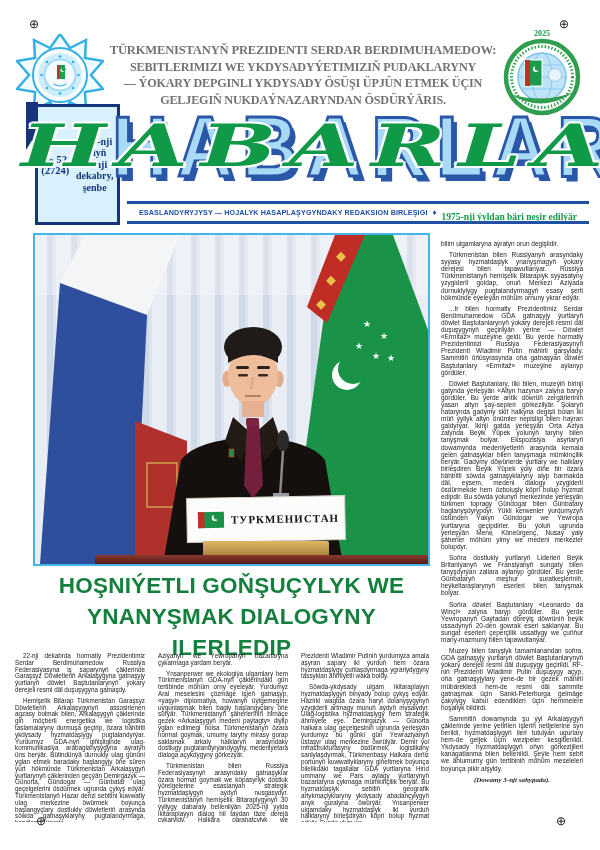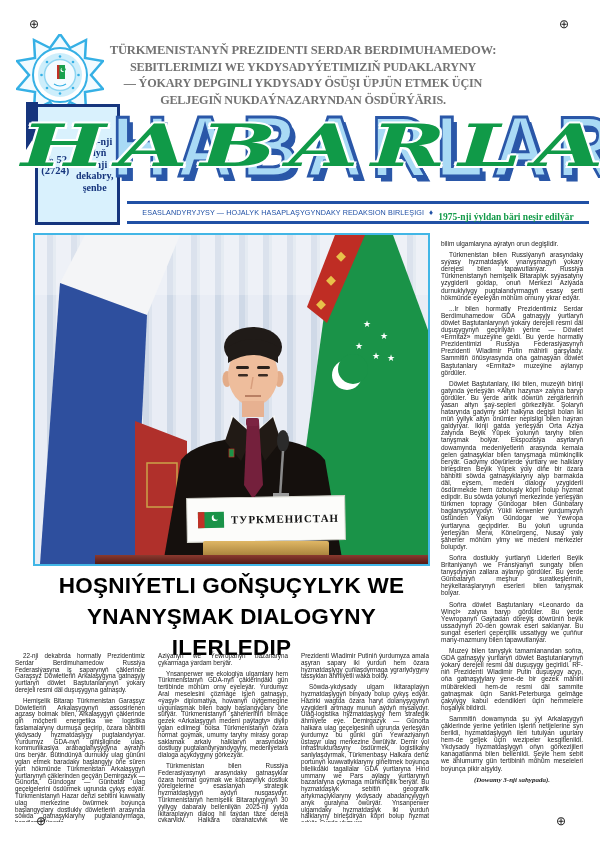--- a/index.html
+++ b/index.html
@@ -34,30 +34,30 @@
           text-shadow:4px 4px 0 #2a57a8;}
   .logo .front{top:14px;}
   .logo .front span{display:inline-block;font-family:"DejaVu Serif",serif;font-style:italic;
           font-weight:bold;font-size:58px;letter-spacing:8px;color:#109a48;
           transform:scaleX(1.55);transform-origin:center top;
           text-shadow:-1.5px -1.5px 0 #fff,1.5px -1.5px 0 #fff,-1.5px 1.5px 0 #fff,
                       1.5px 1.5px 0 #fff,0 2px 0 #fff,0 -2px 0 #fff;}
   .mastbar{position:absolute;left:127px;top:201px;width:462px;height:23px;box-sizing:border-box;
            border-top:3px solid #2050a5;border-bottom:3px solid #2050a5;display:flex;
            align-items:center;justify-content:center;gap:5px;background:#fff;}
-  .mastbar .bl{color:#2050a5;font-weight:normal;font-size:7.2px;letter-spacing:0.1px;white-space:nowrap;}
+  .mastbar .bl{color:#2050a5;font-weight:bold;font-size:7.2px;letter-spacing:0.1px;white-space:nowrap;}
   .mastbar .bd{color:#2050a5;font-size:8px;}
   .mastbar .bg{color:#129a48;font-family:"Liberation Serif",serif;font-weight:bold;
                font-size:9.5px;white-space:nowrap;margin-top:8px;}
   
   .photo{position:absolute;left:33px;top:233px;width:397px;height:333px;box-sizing:border-box;
          border:2px solid #42b6e6;background:#dfe6f0;}
   
   .headline{position:absolute;left:33px;top:570px;width:397px;text-align:center;
-            color:#000000;font-weight:bold;font-size:22.5px;line-height:31px;letter-spacing:0.2px;}
+            color:#15803d;font-weight:bold;font-size:22.5px;line-height:31px;letter-spacing:0.2px;}
   
   .bodytext p{margin:4px;text-indent:8px;text-align:justify;font-size:6.3px;line-height:6.8px;
               color:#1b1b1b;}
   .bodytext p.cont{text-indent:0;}
   .col{position:absolute;top:649px;height:173px;overflow:hidden;}
   .c1{left:11px;width:138px;}
   .c2{left:154px;width:138px;}
   .c3{left:297px;width:136px;}
   .rightcol{position:absolute;left:437px;top:236px;width:150px;height:575px;overflow:hidden;}
   .rightcol p{font-size:6.5px;line-height:7.1px;}
@@ -91,20 +91,38 @@
           <circle cx="57" cy="54" r="1.3" fill="#35b0e5"></circle>
       </g>
       <rect x="41" y="31" width="8" height="14" fill="#18a14e"></rect>
       <rect x="41" y="31" width="2.4" height="14" fill="#c23127"></rect>
       <circle cx="46.5" cy="36" r="2" fill="#ffffff"></circle>
       <circle cx="47.6" cy="35.2" r="2" fill="#18a14e"></circle>
       <path d="M38,50 Q44,54 50,50" stroke="#35b0e5" stroke-width="1.2" fill="none"></path>
     </svg>
   </div>
 
+  <div class="emblemR">
+    <svg width="92" height="90" viewBox="0 0 92 90">
+      <text x="46" y="8" text-anchor="middle" font-size="8" font-weight="bold" fill="#1d9a4d" font-family="Liberation Serif, serif">2025</text>
+      <circle cx="46" cy="49" r="36" fill="#ffffff" stroke="#2f9e4f" stroke-width="4.5"></circle>
+      <circle cx="46" cy="49" r="30.5" fill="none" stroke="#2f9e4f" stroke-width="3" stroke-dasharray="1.4,2"></circle>
+      <circle cx="46" cy="49" r="24" fill="#bfe3f7" stroke="#7cc4ea" stroke-width="1.5"></circle>
+      <ellipse cx="46" cy="49" rx="10" ry="24" fill="none" stroke="#8ccaec" stroke-width="1"></ellipse>
+      <line x1="22" y1="49" x2="70" y2="49" stroke="#8ccaec" stroke-width="1"></line>
+      <line x1="25" y1="37" x2="67" y2="37" stroke="#8ccaec" stroke-width="1"></line>
+      <line x1="25" y1="61" x2="67" y2="61" stroke="#8ccaec" stroke-width="1"></line>
+      <circle cx="59" cy="47" r="6.5" fill="#eaf4fb" stroke="#9cc9e8" stroke-width="1"></circle>
+      <rect x="29" y="32" width="17" height="26" fill="#1d9a4d" stroke="#ffffff" stroke-width="1"></rect>
+      <rect x="29" y="32" width="5" height="26" fill="#c23127"></rect>
+      <circle cx="40" cy="41" r="3" fill="#ffffff"></circle>
+      <circle cx="41.6" cy="39.8" r="3" fill="#1d9a4d"></circle>
+      <path d="M14,66 Q46,86 78,64 Q47,76 14,66 Z" fill="#2f9e4f"></path>
+    </svg>
+  </div>
 
   <div class="hq">
     <div class="l1">TÜRKMENISTANYŇ PREZIDENTI SERDAR BERDIMUHAMEDOW:</div>
     <div class="l2">SEBITLERIMIZI WE YKDYSADYÝETIMIZIŇ PUDAKLARYNY</div>
     <div class="l2">— ÝOKARY DEPGINLI YKDYSADY ÖSÜŞI ÜPJÜN ETMEK ÜÇIN</div>
     <div class="l2">GELJEGIŇ NUKDAÝNAZARYNDAN ÖSDÜRÝÄRIS.</div>
   </div>
 
   <div class="ribbon"></div>
   <div class="issuebox">

